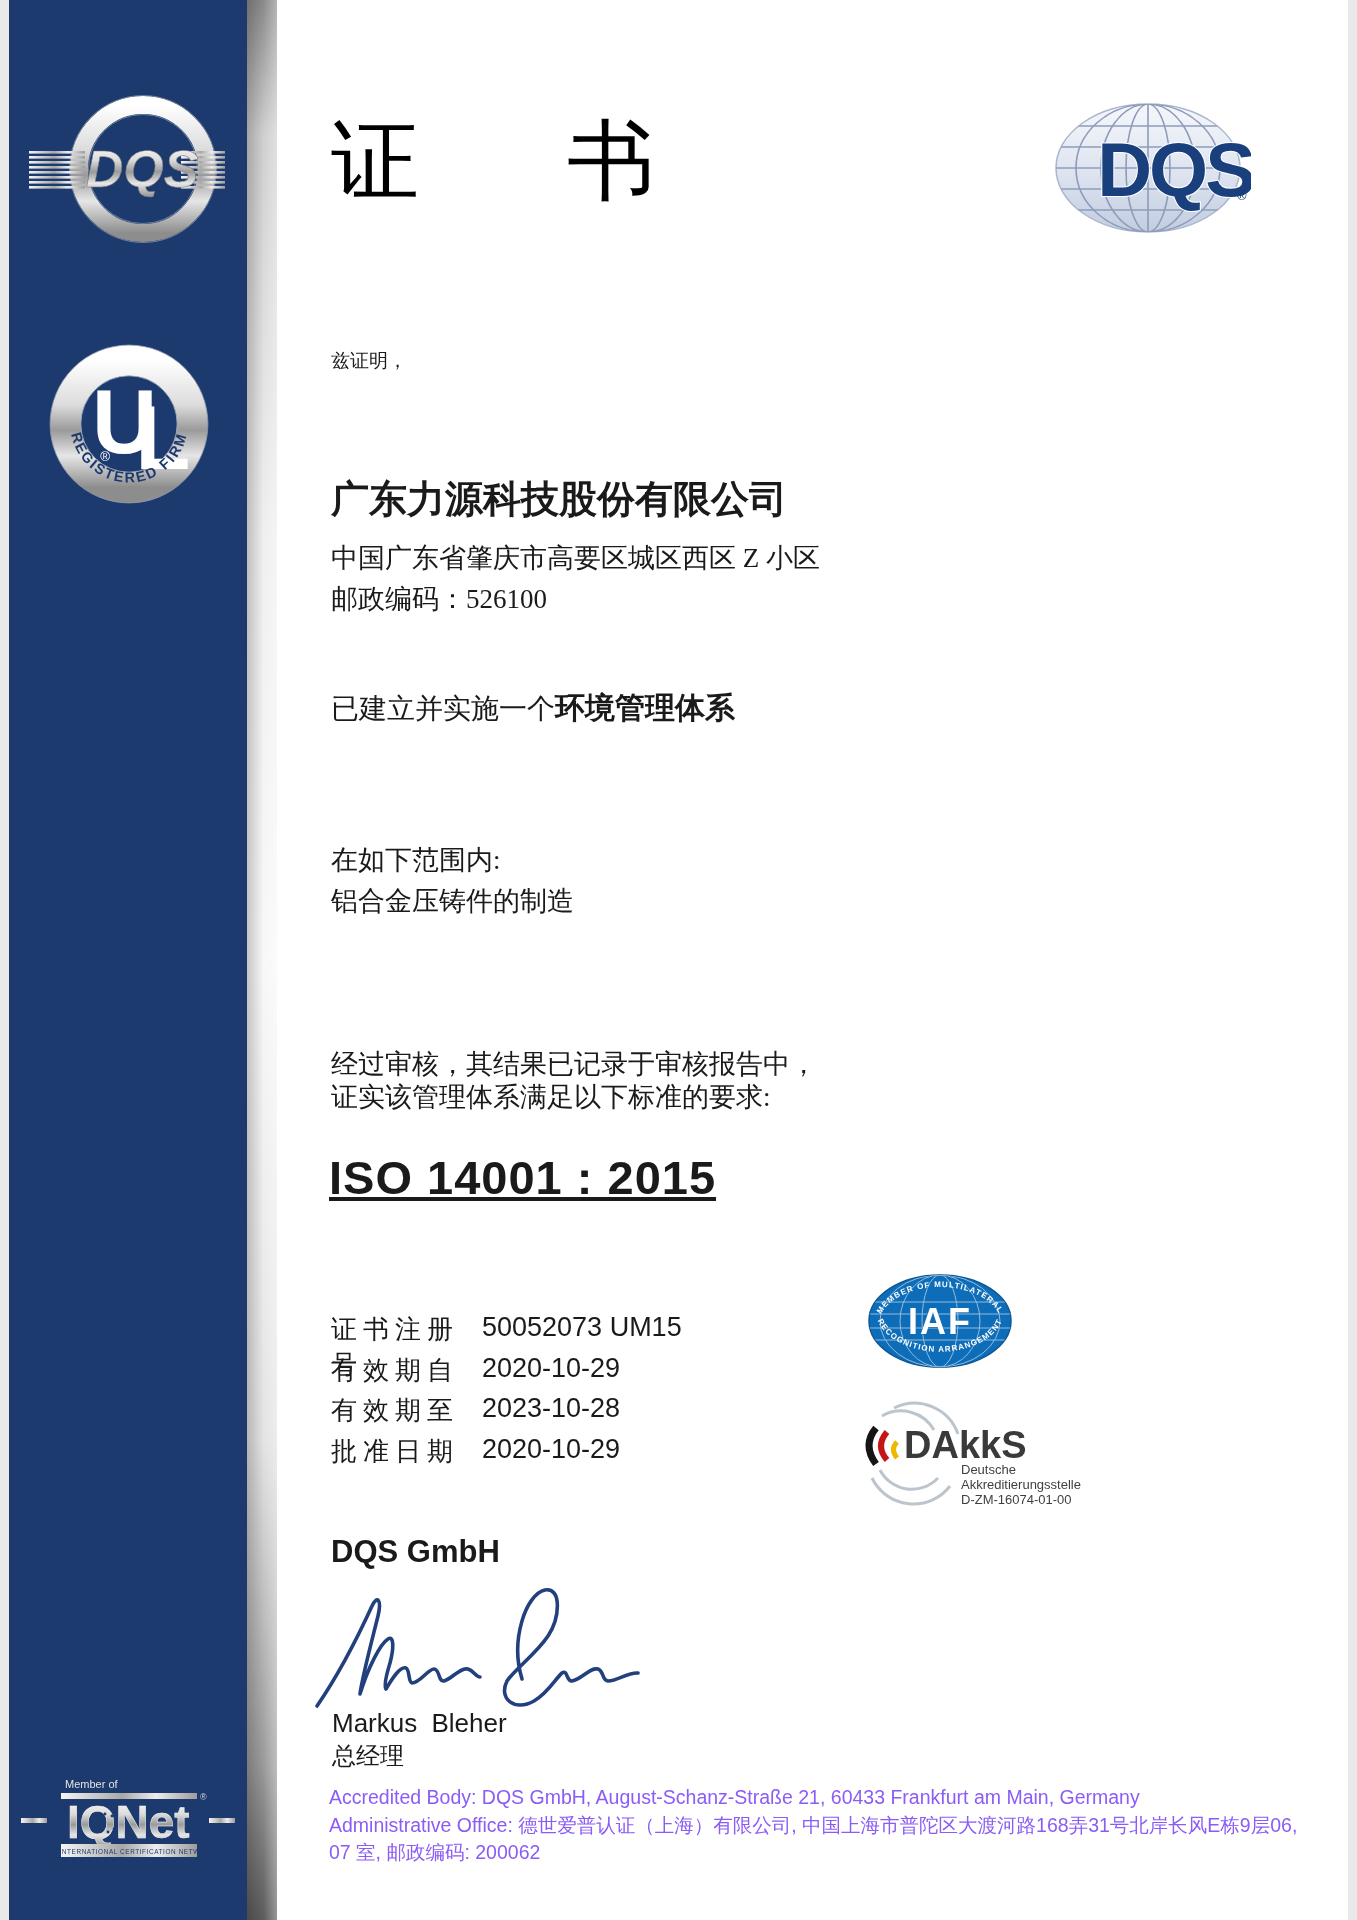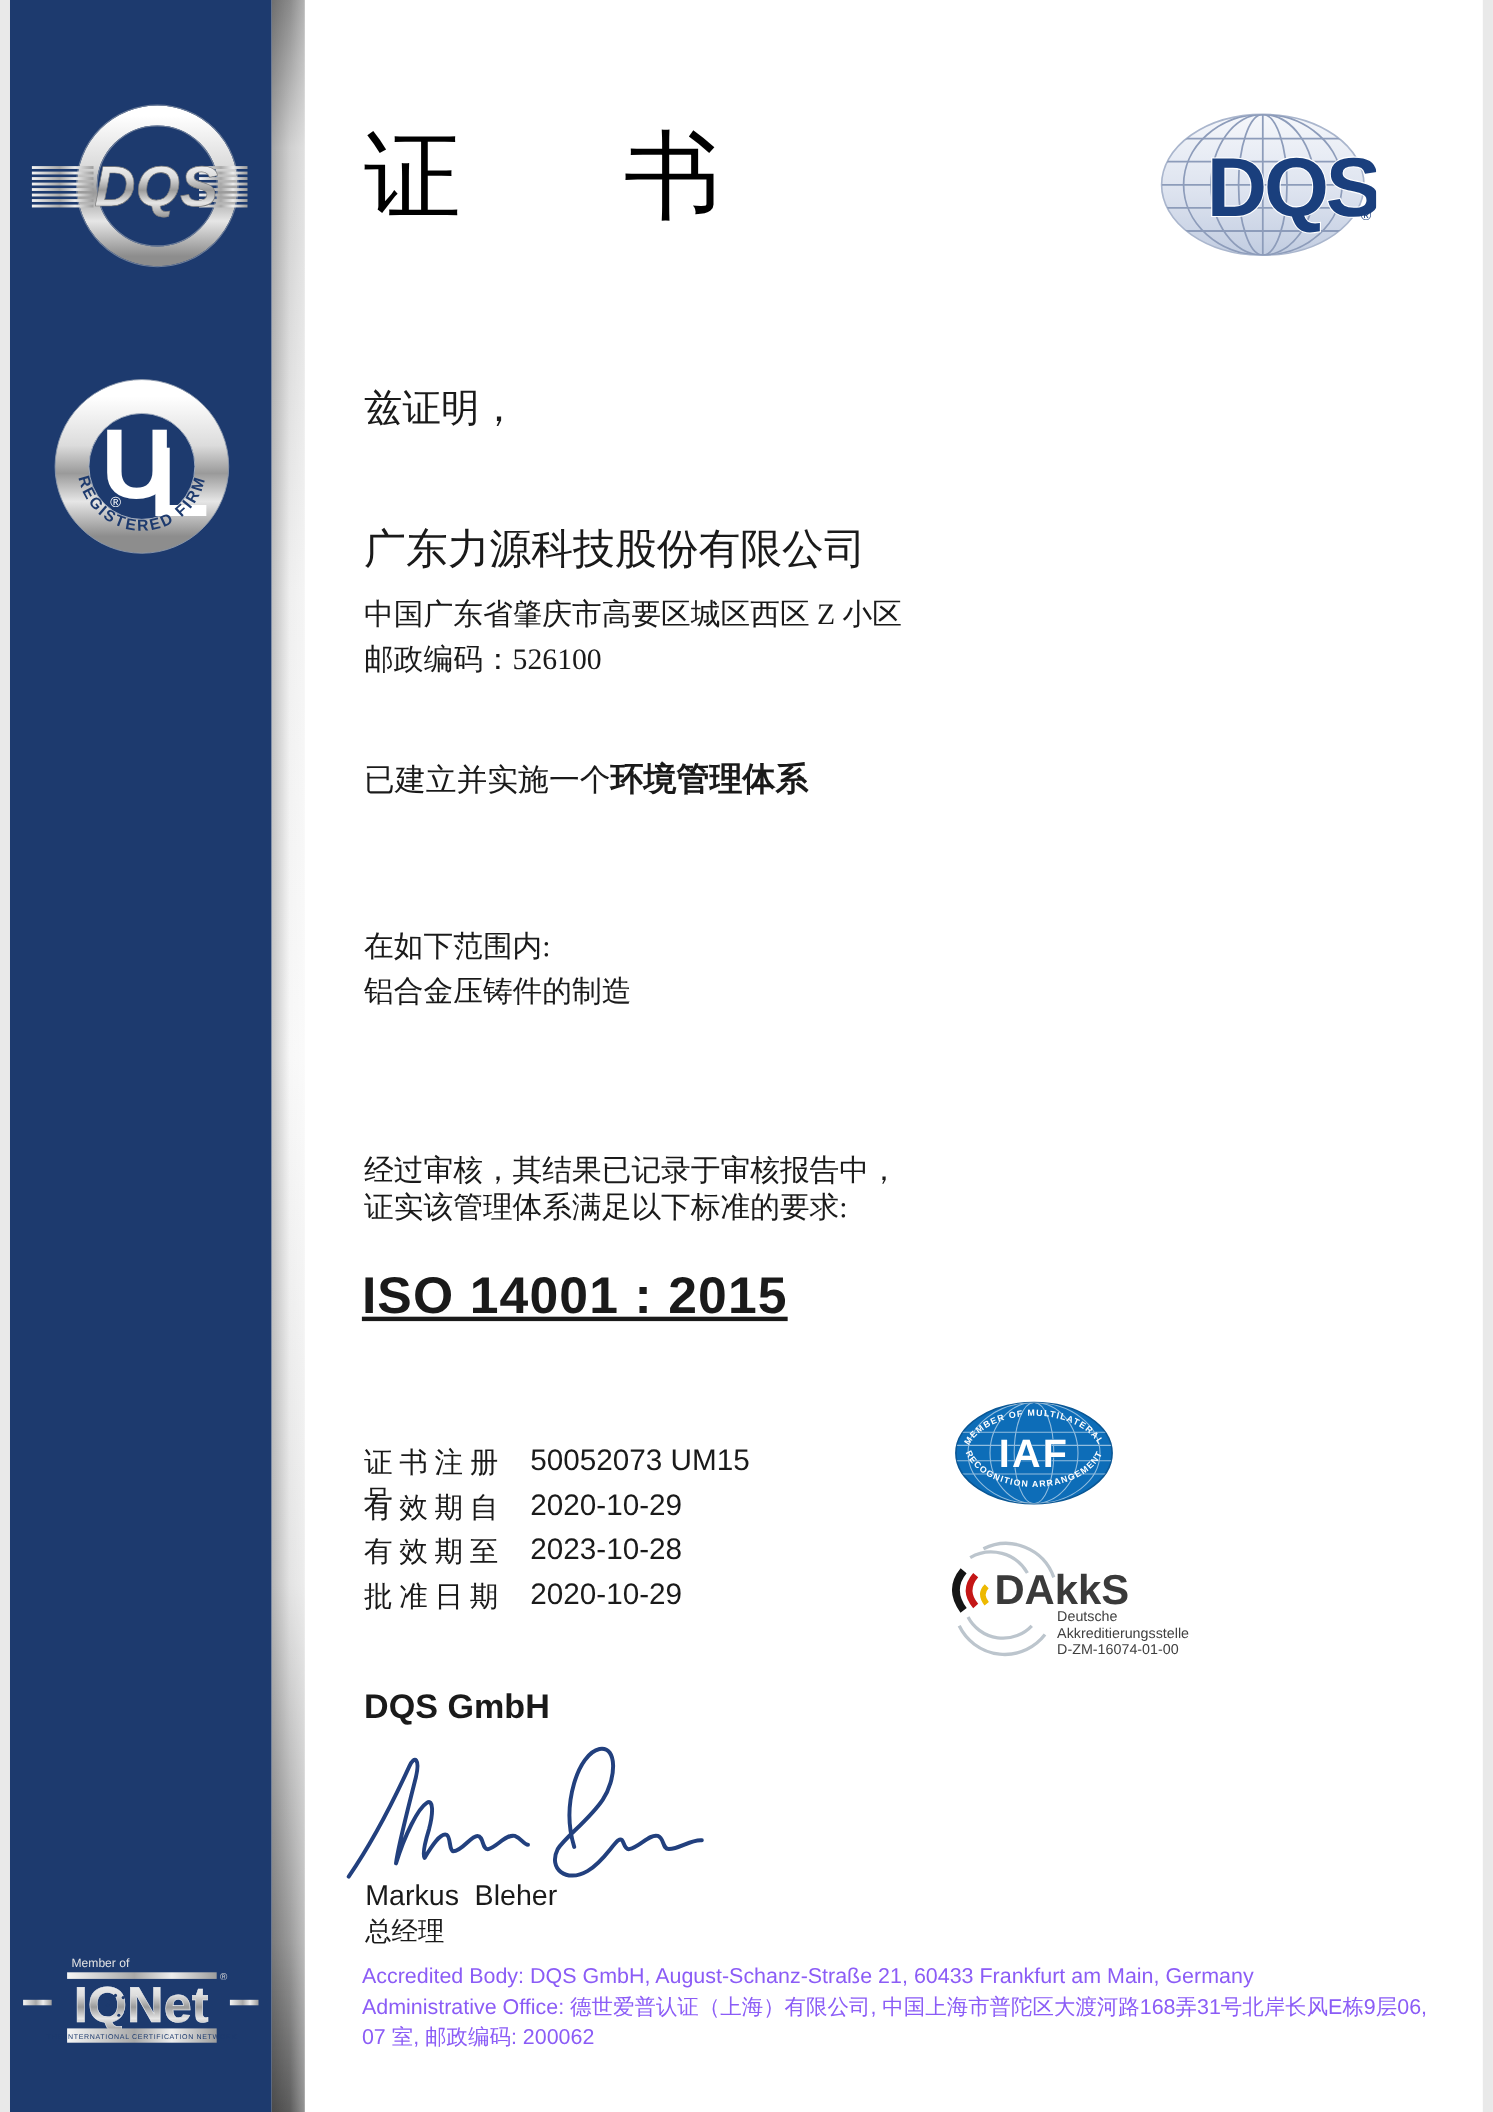--- a/index.html
+++ b/index.html
@@ -16,24 +16,24 @@
     left:238px; top:0; width:30px; height:1920px;
     background:linear-gradient(180deg,#8a8a8a 0%,#cfcfcf 7%,#efefef 28%,#f8f8f8 50%,#e3e3e3 75%,#9a9a9a 92%,#5c5c5c 100%);
   }
   .strip::after{
     content:""; position:absolute; inset:0;
     background:linear-gradient(90deg, rgba(0,0,0,.20), rgba(255,255,255,0) 55%, rgba(255,255,255,.35));
   }
 
   
   .title { left:322px; top:118px; display:flex; gap:148px; font-size:88px; line-height:1; color:#000; }
-  .intro { left:322px; top:348px; font-size:35px; }
-
-  
-  .company-name { left:322px; top:474px; font-size:38px; font-weight:400; }
+  .intro { left:322px; top:348px; font-size:19px; }
+
+  
+  .company-name { left:322px; top:474px; font-size:38px; font-weight:700; }
   .address { left:322px; top:538px; font-size:27px; line-height:41px; }
 
   
   .statement { left:322px; top:688px; font-size:28px; }
   .statement .emph { font-weight:700; font-size:30px; }
 
   .scope { left:322px; top:840px; font-size:27px; line-height:41px; }
   .audit { left:322px; top:1048px; font-size:27px; line-height:33px; }
 
   .standard { left:320px; top:1150px; font-size:47px; font-weight:700;

